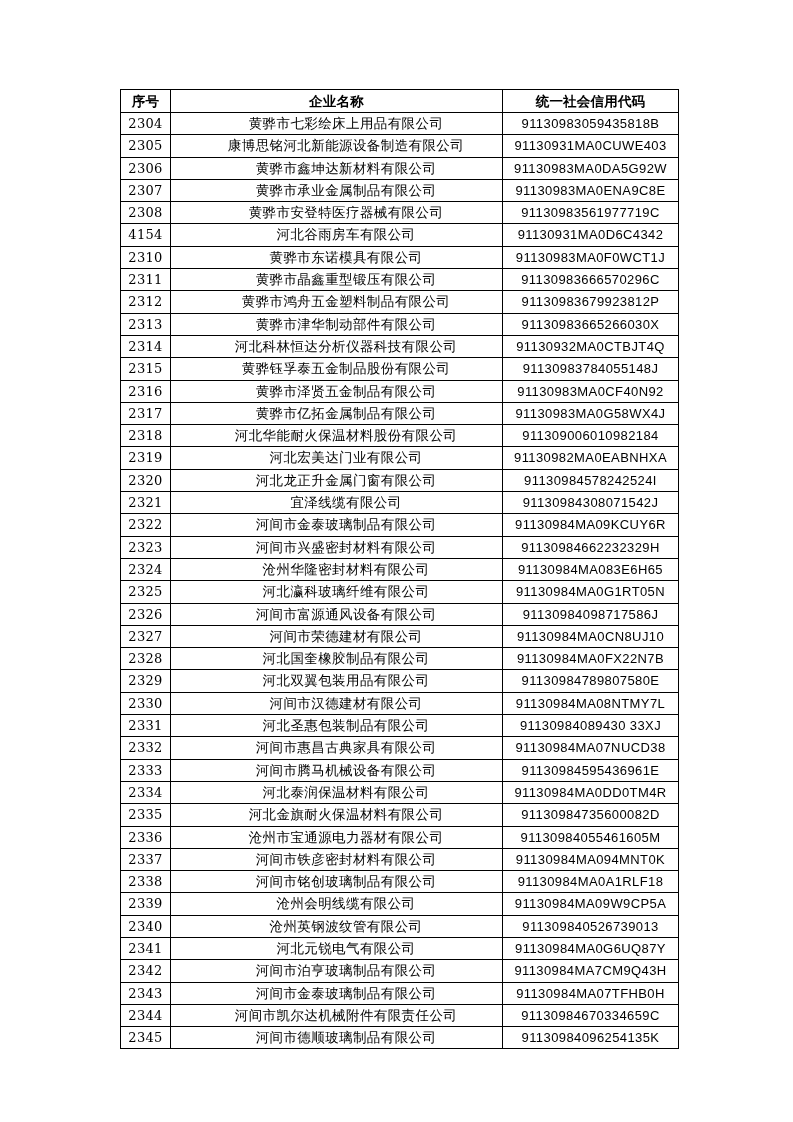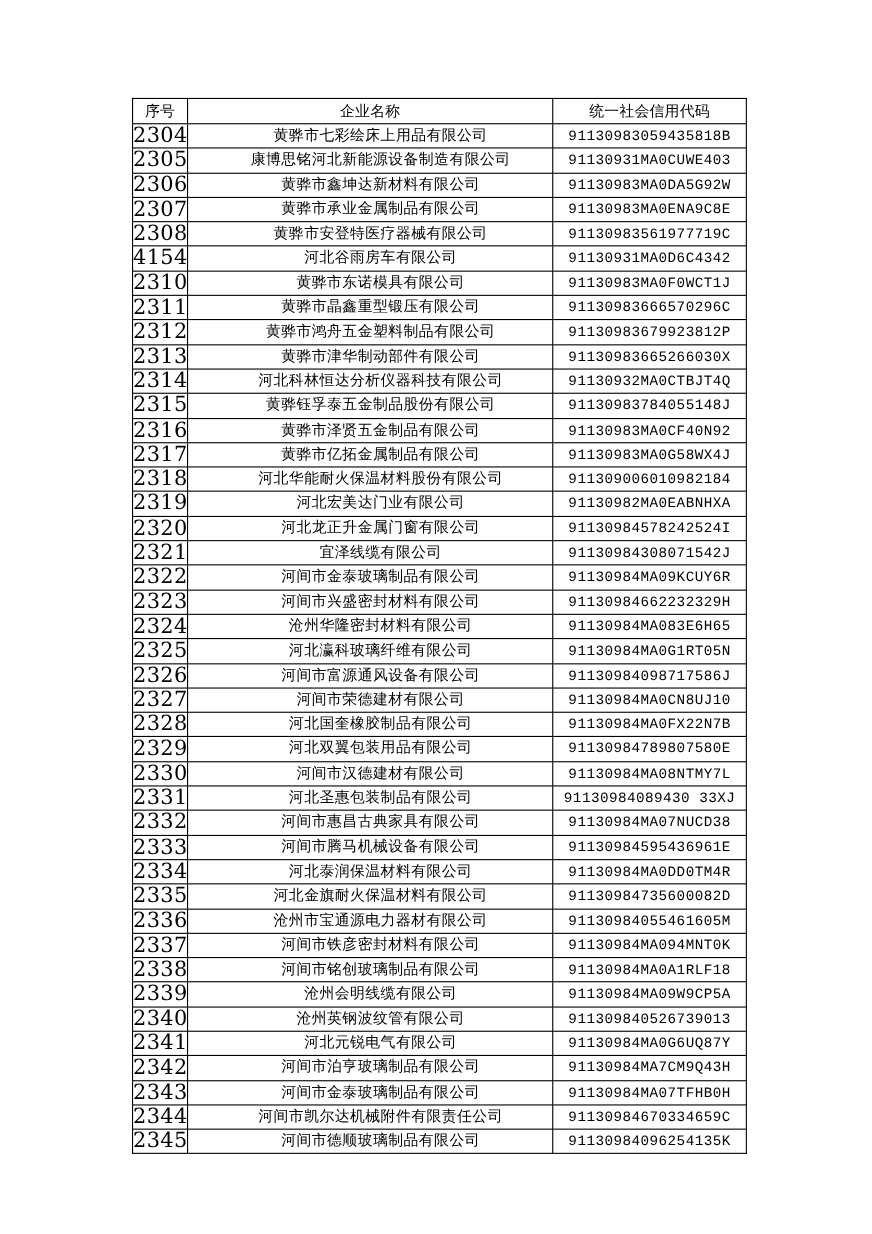--- a/index.html
+++ b/index.html
@@ -42,40 +42,40 @@
     border: 1px solid #000000;
     padding: 0;
     height: 21.3px;
     line-height: 21.3px;
     text-align: center;
     vertical-align: middle;
     overflow: hidden;
     white-space: nowrap;
   }
   table.reg-table thead th {
-    font-weight: normal;
+    font-weight: bold;
     font-size: 13.5px;
     letter-spacing: 0.2px;
     height: 22px;
     line-height: 22px;
     font-family: "DejaVu Sans", "Liberation Sans", sans-serif;
   }
   table.reg-table tbody td.seq {
-    font-size: 19px;
+    font-size: 13px;
     font-family: "DejaVu Serif", "Liberation Serif", serif;
     letter-spacing: 0.3px;
   }
   table.reg-table tbody td.name {
     font-size: 13.5px;
     letter-spacing: 0.4px;
     padding-left: 19px;
   }
   table.reg-table tbody td.code {
     font-size: 13px;
-    font-family: Liberation Mono, monospace;
+    font-family: Liberation Sans, sans-serif;
     letter-spacing: 0.4px;
   }
 </style>
 </head>
 <body>
 
 <div class="page">
   <div class="table-wrap">
     <table class="reg-table">
       <colgroup>

